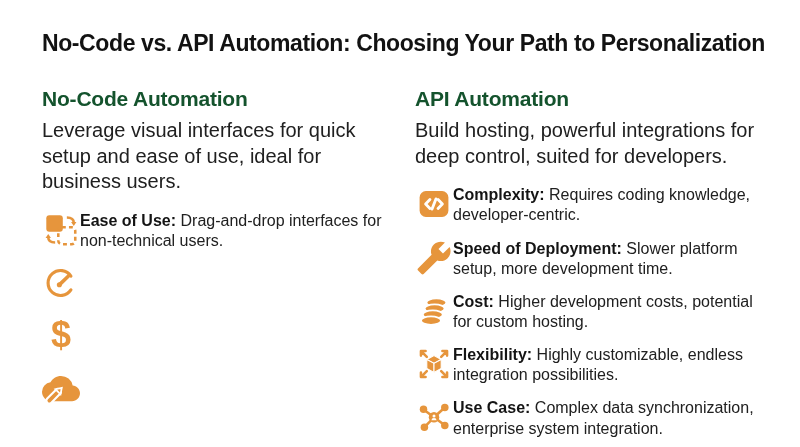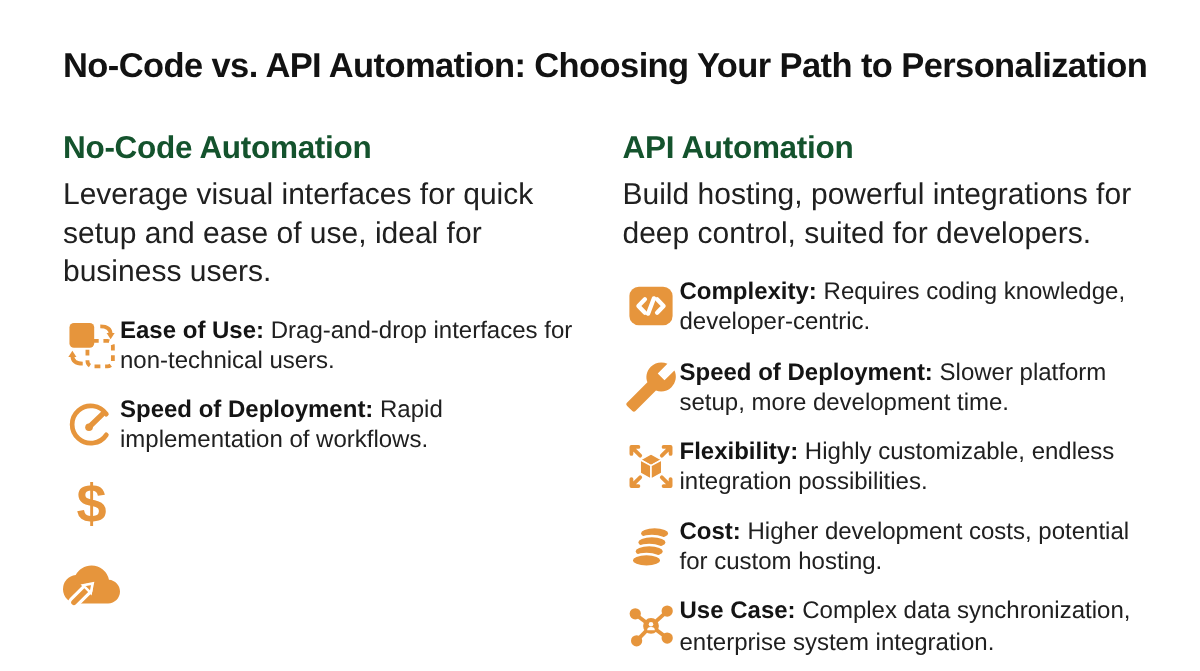--- a/index.html
+++ b/index.html
@@ -47,21 +47,20 @@
         </div>
 
         <div class="item">
           <span class="icon-box">
             <svg width="36" height="38" viewBox="0 0 24 24">
               <path d="M18.6 16.6 A8.3 8.3 0 1 1 18.6 7.4" fill="none" stroke="#E6953C" stroke-width="2.1" stroke-linecap="round"></path>
               <circle cx="10.9" cy="13.2" r="1.7" fill="#E6953C"></circle>
               <path d="M11.2 12.9 L17 7.3" stroke="#E6953C" stroke-width="2.4" stroke-linecap="round"></path>
             </svg>
           </span>
-          <div class="item-text"><span class="item-label">Speed of Deployment:</span> <span>Rapid implementation of workflows.</span></div>
         </div>
 
 
         <div class="item">
           <span class="icon-box">
             <span class="dollar">$</span>
           </span>
         </div>
 
         <div class="item">
@@ -101,44 +100,44 @@
             <svg width="36" height="38" viewBox="0 0 24 24">
               <path transform="scale(-1,1) translate(-24,0)" d="M22.7 19l-9.1-9.1c.9-2.3.4-5-1.5-6.9-2-2-5-2.4-7.4-1.3L9 6 6 9 1.6 4.7C.4 7.1.9 10.1 2.9 12.1c1.9 1.9 4.6 2.4 6.9 1.5l9.1 9.1c.4.4 1 .4 1.4 0l2.3-2.3c.5-.4.5-1.1.1-1.4z" fill="#E6953C"></path>
             </svg>
           </span>
           <div class="item-text"><span class="item-label">Speed of Deployment:</span> <span>Slower platform setup, more development time.</span></div>
         </div>
 
         <div class="item">
           <span class="icon-box">
             <svg width="36" height="38" viewBox="0 0 24 24">
+              <ellipse cx="13.6" cy="6.4" rx="6.6" ry="2.8" fill="#E6953C" stroke="#fff" stroke-width="1.1"></ellipse>
+              <ellipse cx="12.4" cy="10.4" rx="6.6" ry="2.8" fill="#E6953C" stroke="#fff" stroke-width="1.1"></ellipse>
+              <ellipse cx="11.2" cy="14.4" rx="6.6" ry="2.8" fill="#E6953C" stroke="#fff" stroke-width="1.1"></ellipse>
+              <ellipse cx="10" cy="18.4" rx="6.6" ry="2.8" fill="#E6953C" stroke="#fff" stroke-width="1.1"></ellipse>
+            </svg>
+          </span>
+          <div class="item-text"><span class="item-label">Cost:</span> <span>Higher development costs, potential for custom hosting.</span></div>
+        </div>
+
+        <div class="item">
+          <span class="icon-box">
+            <svg width="36" height="38" viewBox="0 0 24 24">
               <g stroke="#E6953C" stroke-width="1.7" fill="none" stroke-linecap="round" stroke-linejoin="round">
                 <path d="M7.2 7.2 L3.6 3.6 M3.3 6.4 L3.3 3.3 L6.4 3.3"></path>
                 <path d="M16.8 7.2 L20.4 3.6 M17.6 3.3 L20.7 3.3 L20.7 6.4"></path>
                 <path d="M7.2 16.8 L3.6 20.4 M3.3 17.6 L3.3 20.7 L6.4 20.7"></path>
                 <path d="M16.8 16.8 L20.4 20.4 M20.7 17.6 L20.7 20.7 L17.6 20.7"></path>
               </g>
               <polygon points="12,6.4 16.8,9 12,11.6 7.2,9" fill="#E6953C" stroke="#fff" stroke-width="0.7"></polygon>
               <polygon points="7.2,9 12,11.6 12,17.6 7.2,15" fill="#E6953C" stroke="#fff" stroke-width="0.7"></polygon>
               <polygon points="16.8,9 16.8,15 12,17.6 12,11.6" fill="#E6953C" stroke="#fff" stroke-width="0.7"></polygon>
             </svg>
           </span>
           <div class="item-text"><span class="item-label">Flexibility:</span> <span>Highly customizable, endless integration possibilities.</span></div>
-        </div>
-
-        <div class="item">
-          <span class="icon-box">
-            <svg width="36" height="38" viewBox="0 0 24 24">
-              <ellipse cx="13.6" cy="6.4" rx="6.6" ry="2.8" fill="#E6953C" stroke="#fff" stroke-width="1.1"></ellipse>
-              <ellipse cx="12.4" cy="10.4" rx="6.6" ry="2.8" fill="#E6953C" stroke="#fff" stroke-width="1.1"></ellipse>
-              <ellipse cx="11.2" cy="14.4" rx="6.6" ry="2.8" fill="#E6953C" stroke="#fff" stroke-width="1.1"></ellipse>
-              <ellipse cx="10" cy="18.4" rx="6.6" ry="2.8" fill="#E6953C" stroke="#fff" stroke-width="1.1"></ellipse>
-            </svg>
-          </span>
-          <div class="item-text"><span class="item-label">Cost:</span> <span>Higher development costs, potential for custom hosting.</span></div>
         </div>
 
         <div class="item">
           <span class="icon-box">
             <svg width="36" height="38" viewBox="0 0 24 24">
               <g stroke="#E6953C" stroke-width="1.7">
                 <path d="M12 12.2 L5 7"></path>
                 <path d="M12 12.2 L19 5.8"></path>
                 <path d="M12 12.2 L5.8 18.6"></path>
                 <path d="M12 12.2 L19 17.4"></path>

